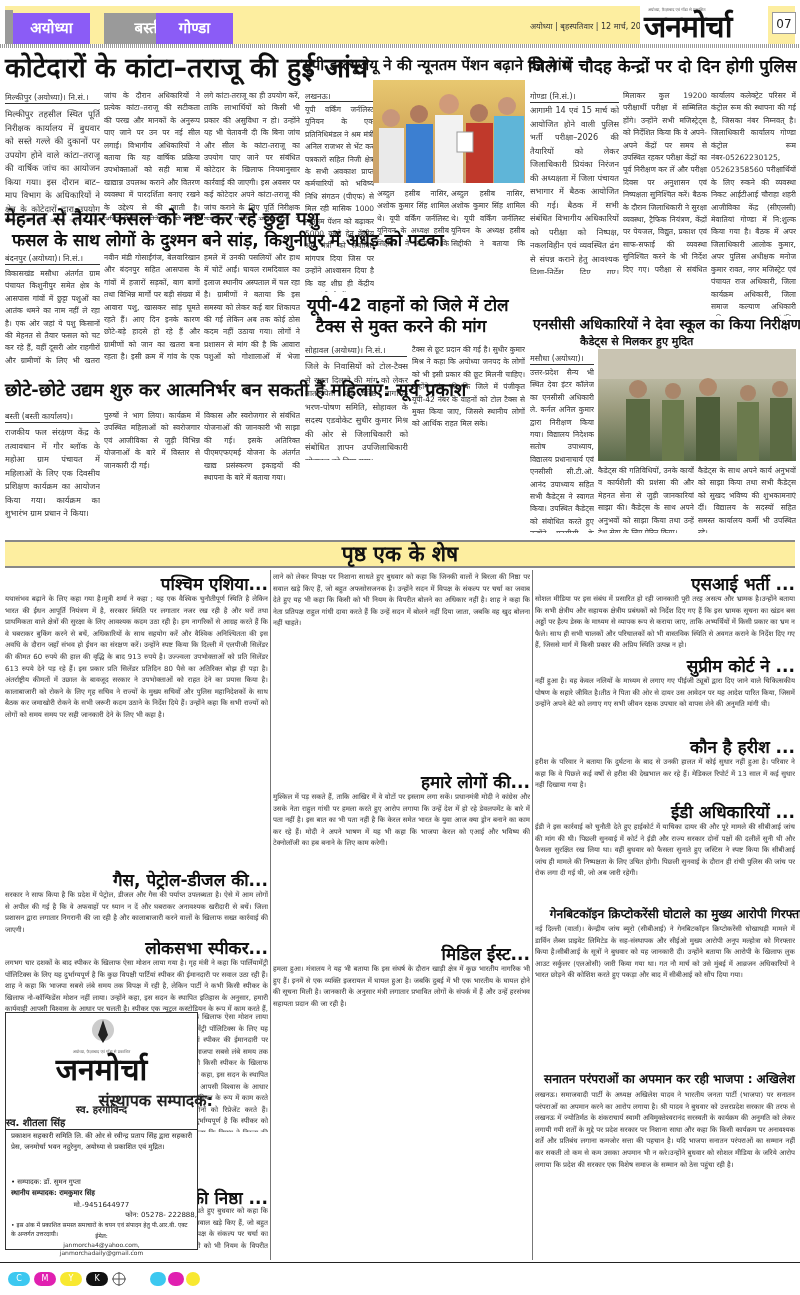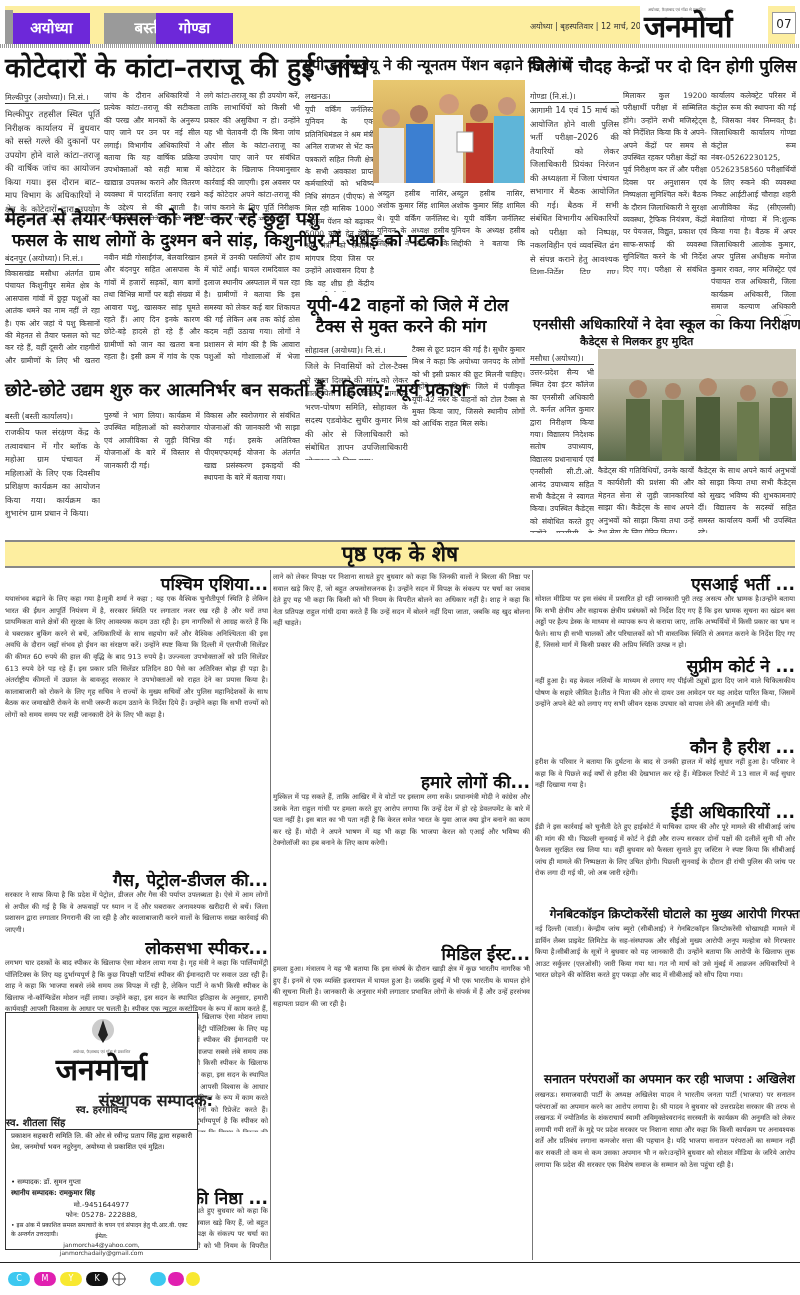--- a/index.html
+++ b/index.html
@@ -1,20 +1,20 @@
 <!DOCTYPE html>
 <html><head>
 <meta charset="utf-8">
 <style>
 *{box-sizing:border-box;margin:0;padding:0}
 body{width:800px;height:1295px;background:#fff;font-family:"DejaVu Sans",sans-serif;color:#222;overflow:hidden;position:relative}
 .hdr{position:absolute;left:0;top:0;width:800px;height:44px;background:#fff}
 .hdr-band{position:absolute;left:5px;top:6px;width:790px;height:38px;background:#fdeea0}
 .tab{position:absolute;top:13px;height:31px;color:#fff;font-weight:bold;font-size:15px;line-height:31px;text-align:center}
-.tab.k{background:#6d28d9}.tab.g{background:#9a9a9a}
+.tab.k{background:#8b5cf6}.tab.g{background:#9a9a9a}
 .edge{position:absolute;left:5px;top:10px;width:8px;height:34px;background:#9a9a9a}
 .dateline{position:absolute;left:530px;top:20px;font-size:8px;color:#333}
 .logo{position:absolute;left:640px;top:6px;width:128px;height:38px;background:#fff}
 .logo .tag{font-size:4px;color:#555;position:absolute;left:8px;top:1px}
 .logo .nm{position:absolute;left:4px;top:4px;font-size:30px;font-weight:bold;color:#111;letter-spacing:-1px;line-height:34px}
 .pgno{position:absolute;left:772px;top:12px;width:24px;height:22px;border:1px solid #999;background:#fff;font-size:12px;text-align:center;line-height:22px}
 .dots{position:absolute;left:0;top:44px;width:800px;height:4px;background:repeating-linear-gradient(90deg,#999 0 1px,#fff 1px 2px)}
 .h{position:absolute;font-weight:bold;color:#111;white-space:nowrap;line-height:1.05}
 .dl{position:absolute;font-size:8px;color:#333}
 .rule{position:absolute;height:1px;background:#333}
@@ -148,21 +148,21 @@
   <div style="position:absolute;left:0;top:36px;width:100%;text-align:center;font-size:4px;color:#555">अयोध्या, फ़ैज़ाबाद एवं गोंडा से प्रकाशित</div>
   <div style="position:absolute;left:0;top:40px;width:100%;text-align:center;font-size:30px;font-weight:bold;color:#111;line-height:34px">जनमोर्चा</div>
   <div style="position:absolute;left:16px;top:76px;width:100%;text-align:right;font-size:16px;font-weight:bold">संस्थापक सम्पादक:</div>
   <div style="position:absolute;left:0;top:89px;width:100%;text-align:center;font-size:10px;font-weight:bold">स्व. हरगोविन्द</div>
   <div style="position:absolute;left:0;top:102px;width:100%;text-align:left;font-size:10px;font-weight:bold">स्व. शीतला सिंह</div>
   <div style="position:absolute;left:0;top:116px;width:100%;height:1px;background:#333"></div>
   <div style="position:absolute;left:5px;top:118px;width:183px;font-size:7px;line-height:11px">प्रकाशन सहकारी समिति लि. की ओर से रवीन्द्र प्रताप सिंह द्वारा सहकारी प्रेस, जनमोर्चा भवन नदुरेनुग, अयोध्या से प्रकाशित एवं मुद्रित।</div>
   <div style="position:absolute;left:5px;top:164px;width:183px;font-size:7px;line-height:11px;font-weight:normal">• सम्पादक: डॉ. सुमन गुप्ता</div>
   <div style="position:absolute;left:5px;top:175px;width:183px;font-size:7px;line-height:11px;font-weight:bold">स्थानीय सम्पादक: रामकुमार सिंह</div>
   <div style="position:absolute;left:0;top:187px;width:100%;text-align:center;font-size:7px">मो.-9451644977</div>
-  <div style="position:absolute;left:0;top:197px;width:100%;text-align:center;font-size:7px">फोन: 05278- 222888,</div>
+  <div style="position:absolute;left:0;top:197px;width:100%;text-align:right;font-size:7px">फोन: 05278- 222888,</div>
   <div style="position:absolute;left:5px;top:207px;width:183px;font-size:6px;line-height:9px">• इस अंक में प्रकाशित समस्त समाचारों के चयन एवं संपादन हेतु पी.आर.बी. एक्ट के अन्तर्गत उत्तरदायी।</div>
 </div>
 <div style="position:absolute;left:5px;top:1232px;width:193px;text-align:center;font-size:6px">ईमेल:</div>
 <div style="position:absolute;left:5px;top:1241px;width:193px;text-align:center;font-size:6px;color:#333">janmorcha4@yahoo.com,</div>
 <div style="position:absolute;left:5px;top:1249px;width:193px;text-align:center;font-size:6px;color:#333">janmorchadaily@gmail.com</div>
 
 <div class="vrule" style="left:270px;top:570px;height:690px"></div>
 
 <div class="col" style="left:273px;top:572px;width:257px;height:196px;font-size:7px;line-height:11.6px">लाने को लेकर विपक्ष पर निशाना साधते हुए बुधवार को कहा कि जिनकी वालों ने बिरला की निष्ठा पर सवाल खड़े किए हैं, जो बहुत अफसोसजनक है। उन्होंने सदन में विपक्ष के संकल्प पर चर्चा का जवाब देते हुए यह भी कहा कि किसी को भी नियम के विपरीत बोलने का अधिकार नहीं है। शाह ने कहा कि नेता प्रतिपक्ष राहुल गांधी दावा करते हैं कि उन्हें सदन में बोलने नहीं दिया जाता, जबकि वह खुद बोलना नहीं चाहते।</div>
 <div class="sub" style="left:273px;top:770px;width:257px">हमारे लोगों की...</div>

